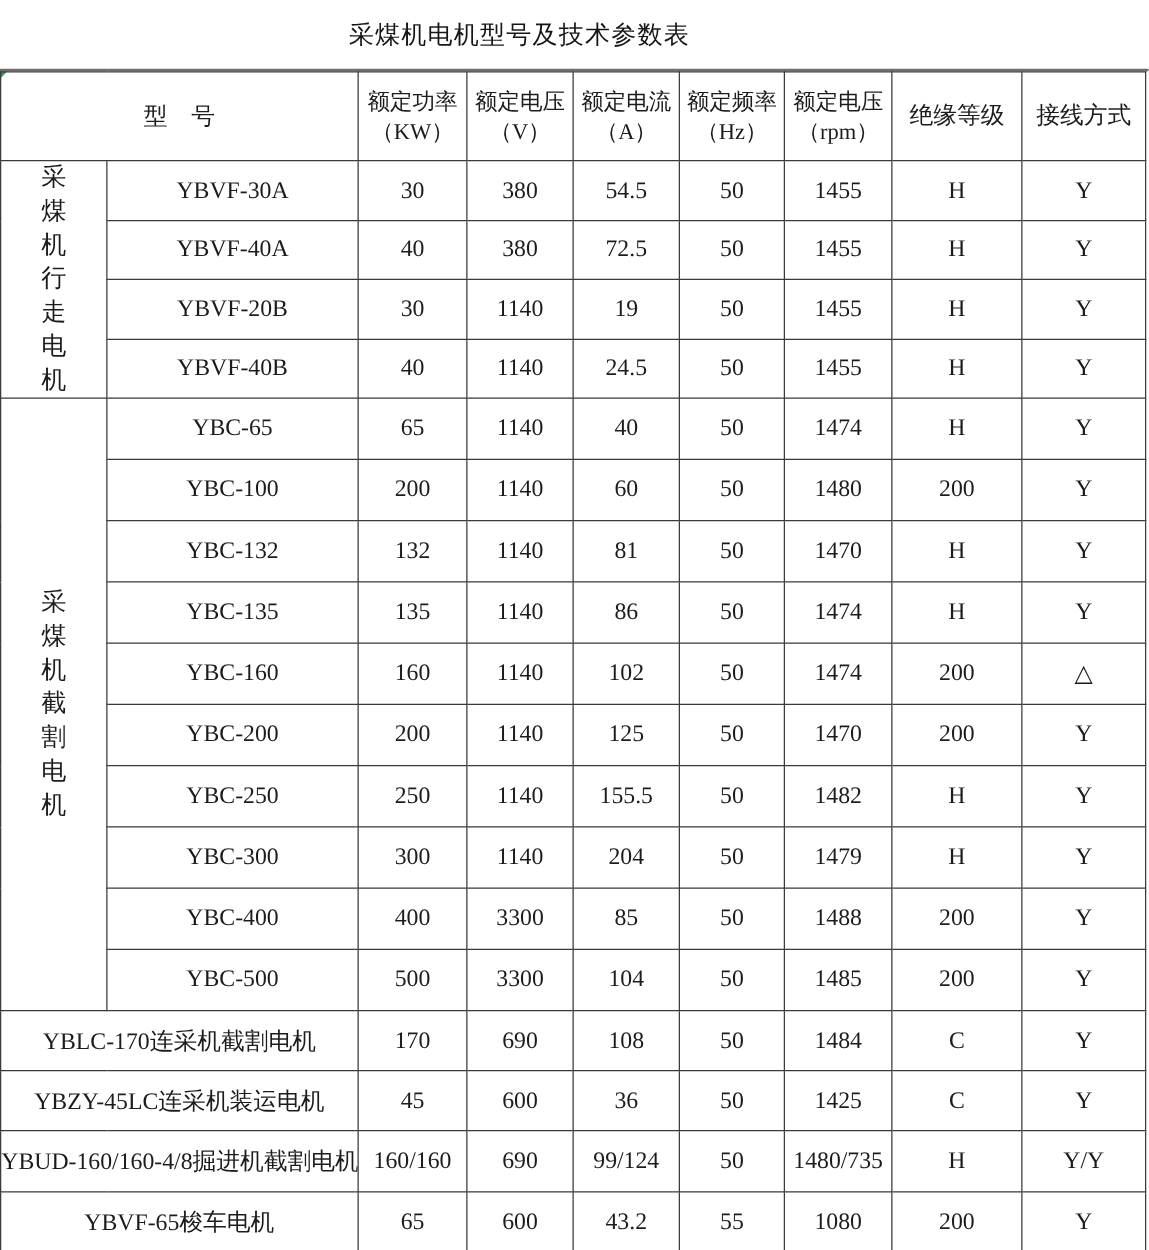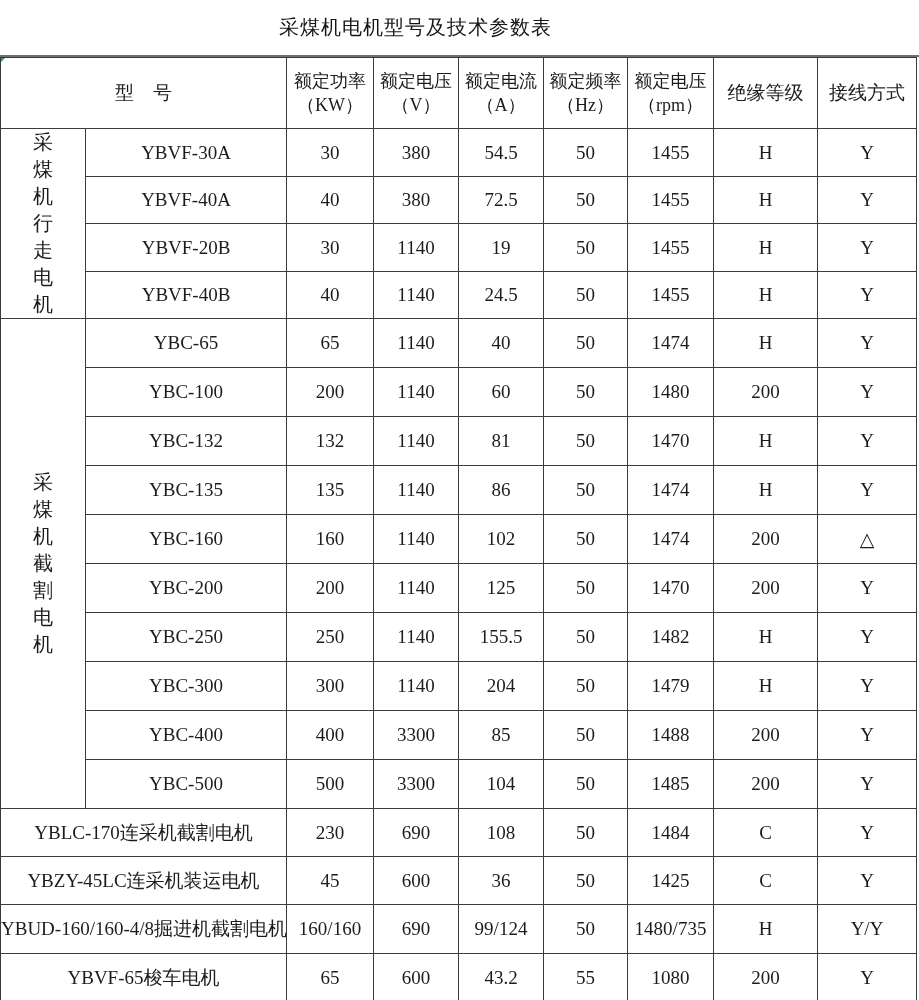--- a/index.html
+++ b/index.html
@@ -244,21 +244,21 @@
     <td>3300</td>
     <td>104</td>
     <td>50</td>
     <td>1485</td>
     <td>200</td>
     <td>Y</td>
   </tr>
 
   <tr class="r48">
     <td colspan="2" class="widecell">YBLC-170连采机截割电机</td>
-    <td>230</td>
+    <td>170</td>
     <td>690</td>
     <td>108</td>
     <td>50</td>
     <td>1484</td>
     <td>C</td>
     <td>Y</td>
   </tr>
   <tr class="r48">
     <td colspan="2" class="widecell">YBZY-45LC连采机装运电机</td>
     <td>45</td>

